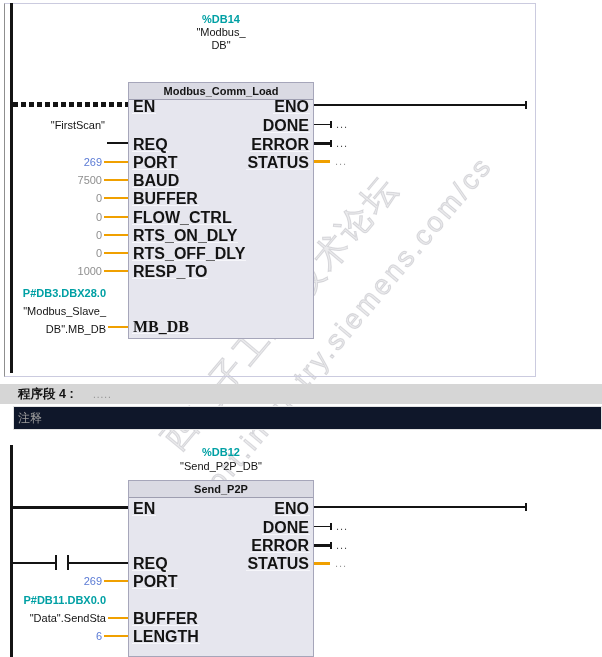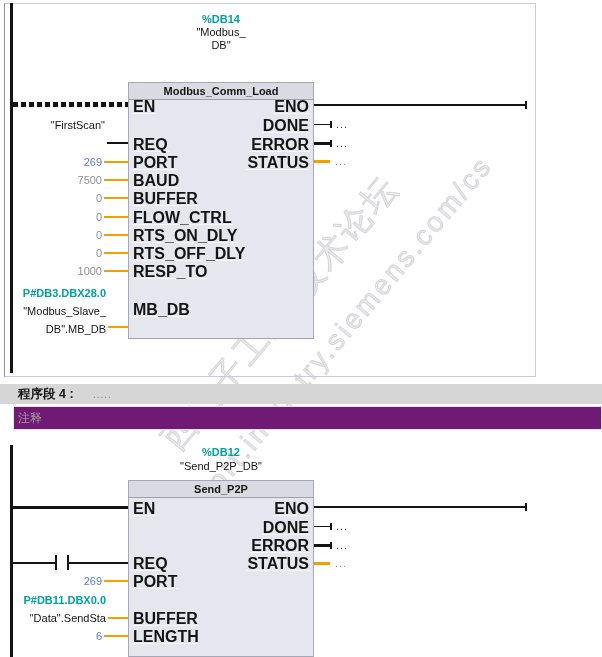--- a/index.html
+++ b/index.html
@@ -24,21 +24,21 @@
   .v-blue{color:#5B7BD5;}
   .v-gray{color:#8F8F8F;}
   .operand{position:absolute;font-size:11px;text-align:right;}
   .dots{position:absolute;font-size:11px;line-height:11px;color:#4A4A4A;letter-spacing:1px;}
   .dots-gray{color:#9A9A9A;}
   .net-bar{position:absolute;left:0;top:384px;width:602px;height:20px;background:#D6D6D6;
     line-height:20px;font-size:12px;}
   .net-bar b{margin-left:18px;font-size:12.5px;}
   .net-bar .ndots{color:#909090;font-size:10px;margin-left:16px;letter-spacing:1px;}
   .comment-box{position:absolute;left:13px;top:406px;width:583px;height:22px;
-    border:1px solid #E4E4E4;line-height:22px;font-size:12px;color:#9C9C9C;padding-left:4px;background:#701a75;}
+    border:1px solid #E4E4E4;line-height:22px;font-size:12px;color:#9C9C9C;padding-left:4px;background:#0f172a;}
   .contact-bar{position:absolute;width:2px;height:15px;background:#141414;}
   .en-dashed{position:absolute;height:5px;background-color:#141414;
     background-image:repeating-linear-gradient(90deg,rgba(255,255,255,0) 0 5px,#fff 5px 8px);}
   #watermark{position:absolute;left:0;top:60px;width:602px;height:540px;
     display:flex;align-items:center;justify-content:center;pointer-events:none;}
   #watermark .wm-inner{transform:rotate(-50deg);text-align:center;white-space:nowrap;
     color:rgba(150,150,158,0.20);-webkit-text-stroke:1px rgba(150,150,158,0.30);letter-spacing:3px;}
   .wm-l1{font-size:34px;line-height:66px;}
   .wm-l2{font-size:28px;line-height:56px;}
 </style>
@@ -69,21 +69,21 @@
     <div class="fb-header">Modbus_Comm_Load</div>
     <div class="pin" style="left:3px;top:17px;">EN</div>
     <div class="pin" style="left:3px;top:55px;">REQ</div>
     <div class="pin" style="left:3px;top:73px;">PORT</div>
     <div class="pin" style="left:3px;top:91px;">BAUD</div>
     <div class="pin" style="left:3px;top:109px;">BUFFER</div>
     <div class="pin" style="left:3px;top:128px;">FLOW_CTRL</div>
     <div class="pin" style="left:3px;top:146px;">RTS_ON_DLY</div>
     <div class="pin" style="left:3px;top:164px;">RTS_OFF_DLY</div>
     <div class="pin" style="left:3px;top:182px;">RESP_TO</div>
-    <div class="pin" style="left:3px;top:220px;">MB_DB</div>
+    <div class="pin" style="left:3px;top:237px;font-family:Liberation Serif, serif;">MB_DB</div>
     <div class="pin pin-out" style="top:17px;">ENO</div>
     <div class="pin pin-out" style="top:36px;">DONE</div>
     <div class="pin pin-out" style="top:55px;">ERROR</div>
     <div class="pin pin-out" style="top:73px;">STATUS</div>
   </div>
 
   <div class="operand" style="left:0;width:105px;top:116px;line-height:18px;">
     <div>"FirstScan"</div>
   </div>
   <div class="wire" style="left:107px;top:142px;width:21px;height:2px;"></div>

